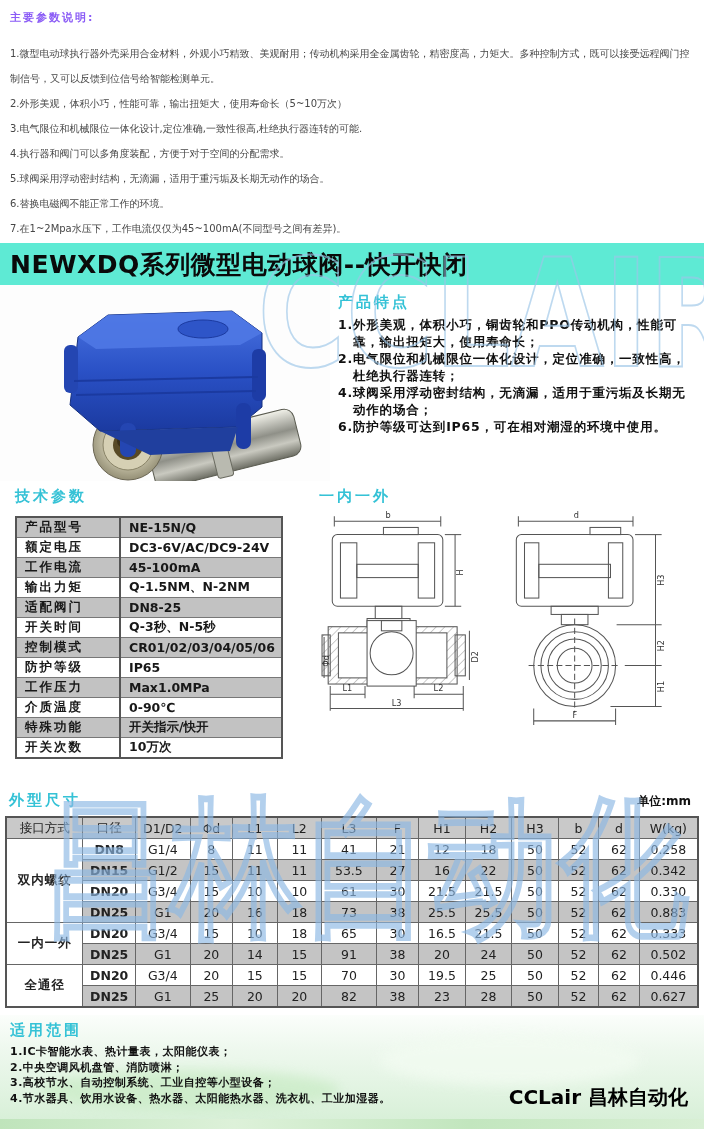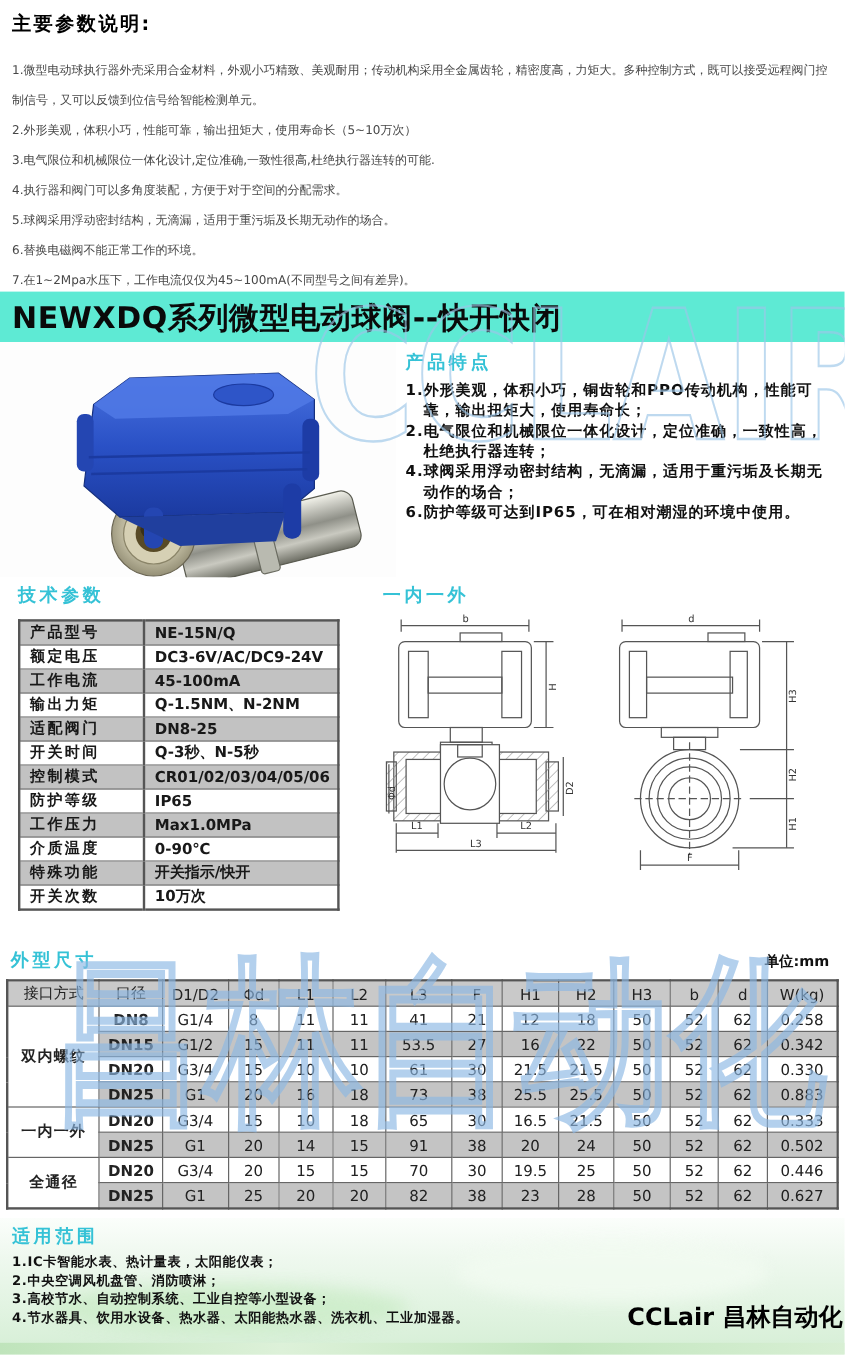--- a/index.html
+++ b/index.html
@@ -1,21 +1,21 @@
 <!DOCTYPE html>
 <html><head>
 <meta charset="utf-8">
 <style>
   html,body{margin:0;padding:0;background:#fff;}
   .page{position:relative;width:704px;height:1129px;overflow:hidden;background:#fff;
         font-family:"DejaVu Sans",sans-serif;color:#222;}
 
   
   .main-desc{height:243px;box-sizing:border-box;padding:10px 12px 0 10px;}
-  .main-title{font-size:16px;font-weight:bold;color:#000000;letter-spacing:2px;margin:0 0 16px 0;}
+  .main-title{font-size:11px;font-weight:bold;color:#8b5cf6;letter-spacing:2px;margin:0 0 16px 0;}
   .main-points .point{font-size:10px;color:#474747;line-height:25px;}
 
   
   .banner{height:42px;background:#5eead4;display:flex;align-items:center;
           box-sizing:border-box;padding-left:10px;}
   .banner-title{font-size:25px;font-weight:bold;color:#0a0a0a;letter-spacing:0.5px;}
 
   
   .product-row{display:flex;height:196px;}
   .photo{width:330px;position:relative;background:#fdfdfd;}
@@ -49,21 +49,21 @@
   .dims-table tr.g{background:#c4c4c4;}
   .dims-table td.group{background:#fff;font-weight:bold;letter-spacing:1px;}
   .dims-table td.dn{font-weight:bold;}
 
   
   .apps{height:114px;box-sizing:border-box;padding:6px 12px 0 10px;position:relative;
         background:linear-gradient(180deg,#fbfefb 0%,#eef8ee 30%,#e0f3e0 70%,#d5eed5 100%);}
   .apps .swirl{position:absolute;pointer-events:none;border-radius:50%;filter:blur(6px);}
   .app-list{margin-top:4px;position:relative;}
   .app-list .app{font-size:11px;font-weight:bold;color:#111;line-height:15.5px;letter-spacing:0.5px;}
-  .footer-logo{position:absolute;right:2px;bottom:18px;font-size:20px;font-weight:bold;color:#000;}
+  .footer-logo{position:absolute;right:16px;bottom:18px;font-size:20px;font-weight:bold;color:#000;}
   .green-strip{position:absolute;left:0;right:0;bottom:0;height:10px;
         background:linear-gradient(90deg,#bfe4bb,#ddf1d9,#c2e6be,#d8efd4);}
 
   
   .wm{position:absolute;pointer-events:none;opacity:0.65;}
   #wm-top{left:256px;top:218px;}
   #wm-mid{left:40px;top:770px;}
 </style>
 </head>
 <body>

